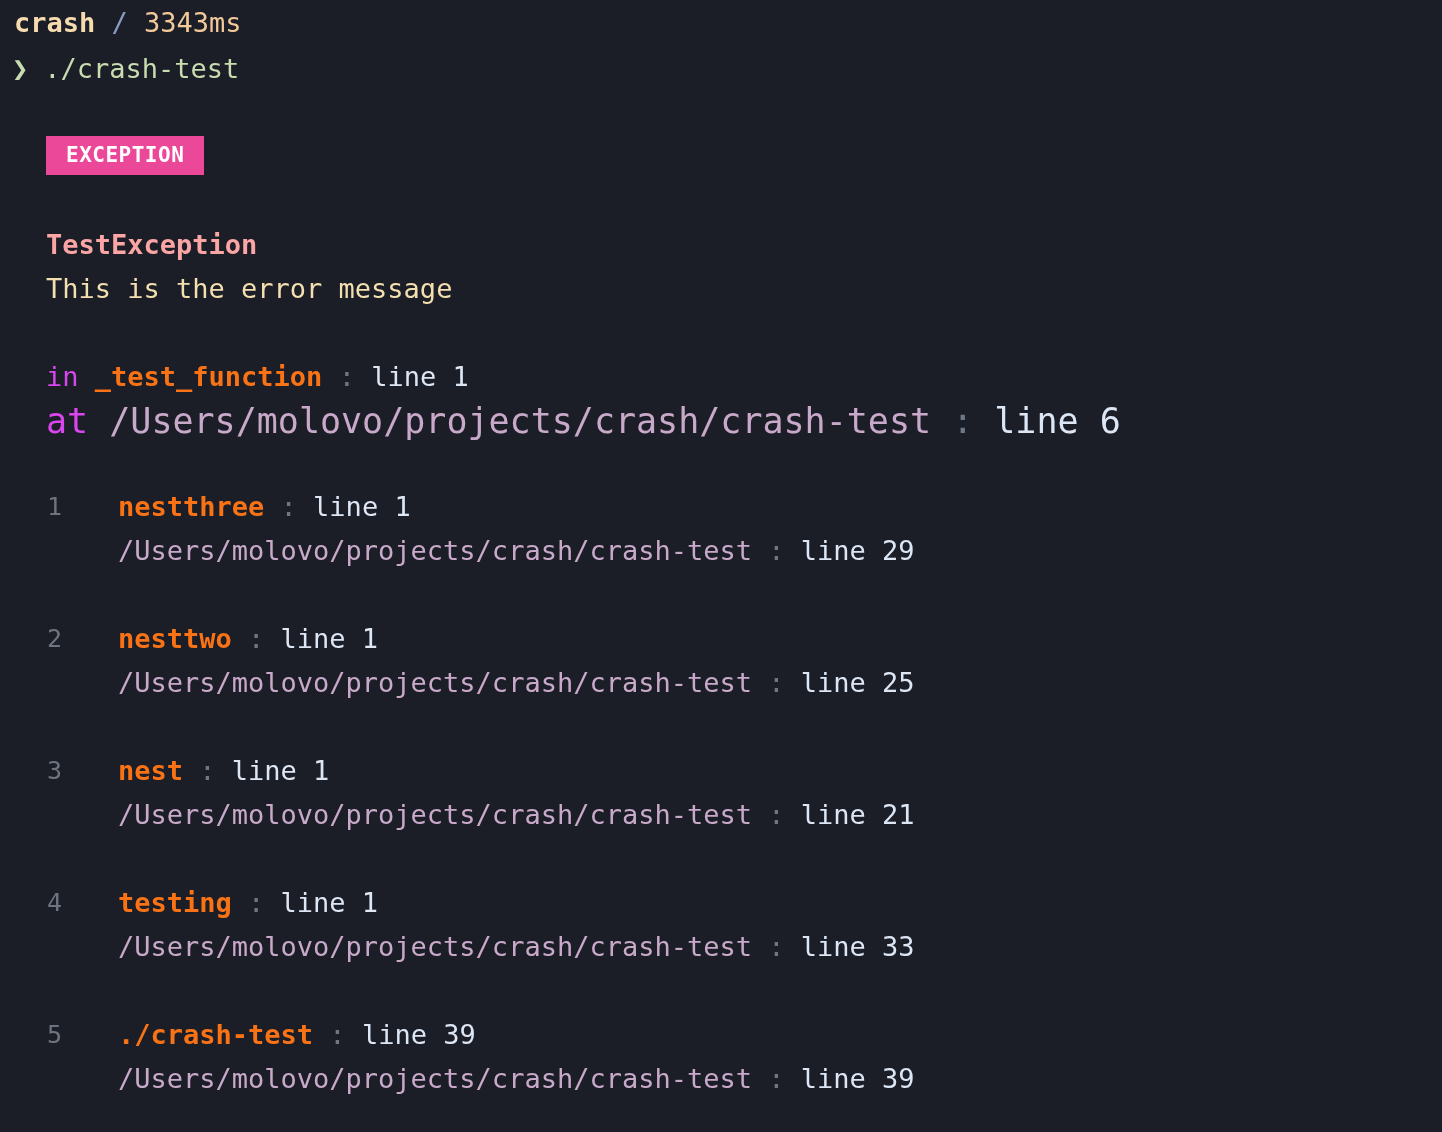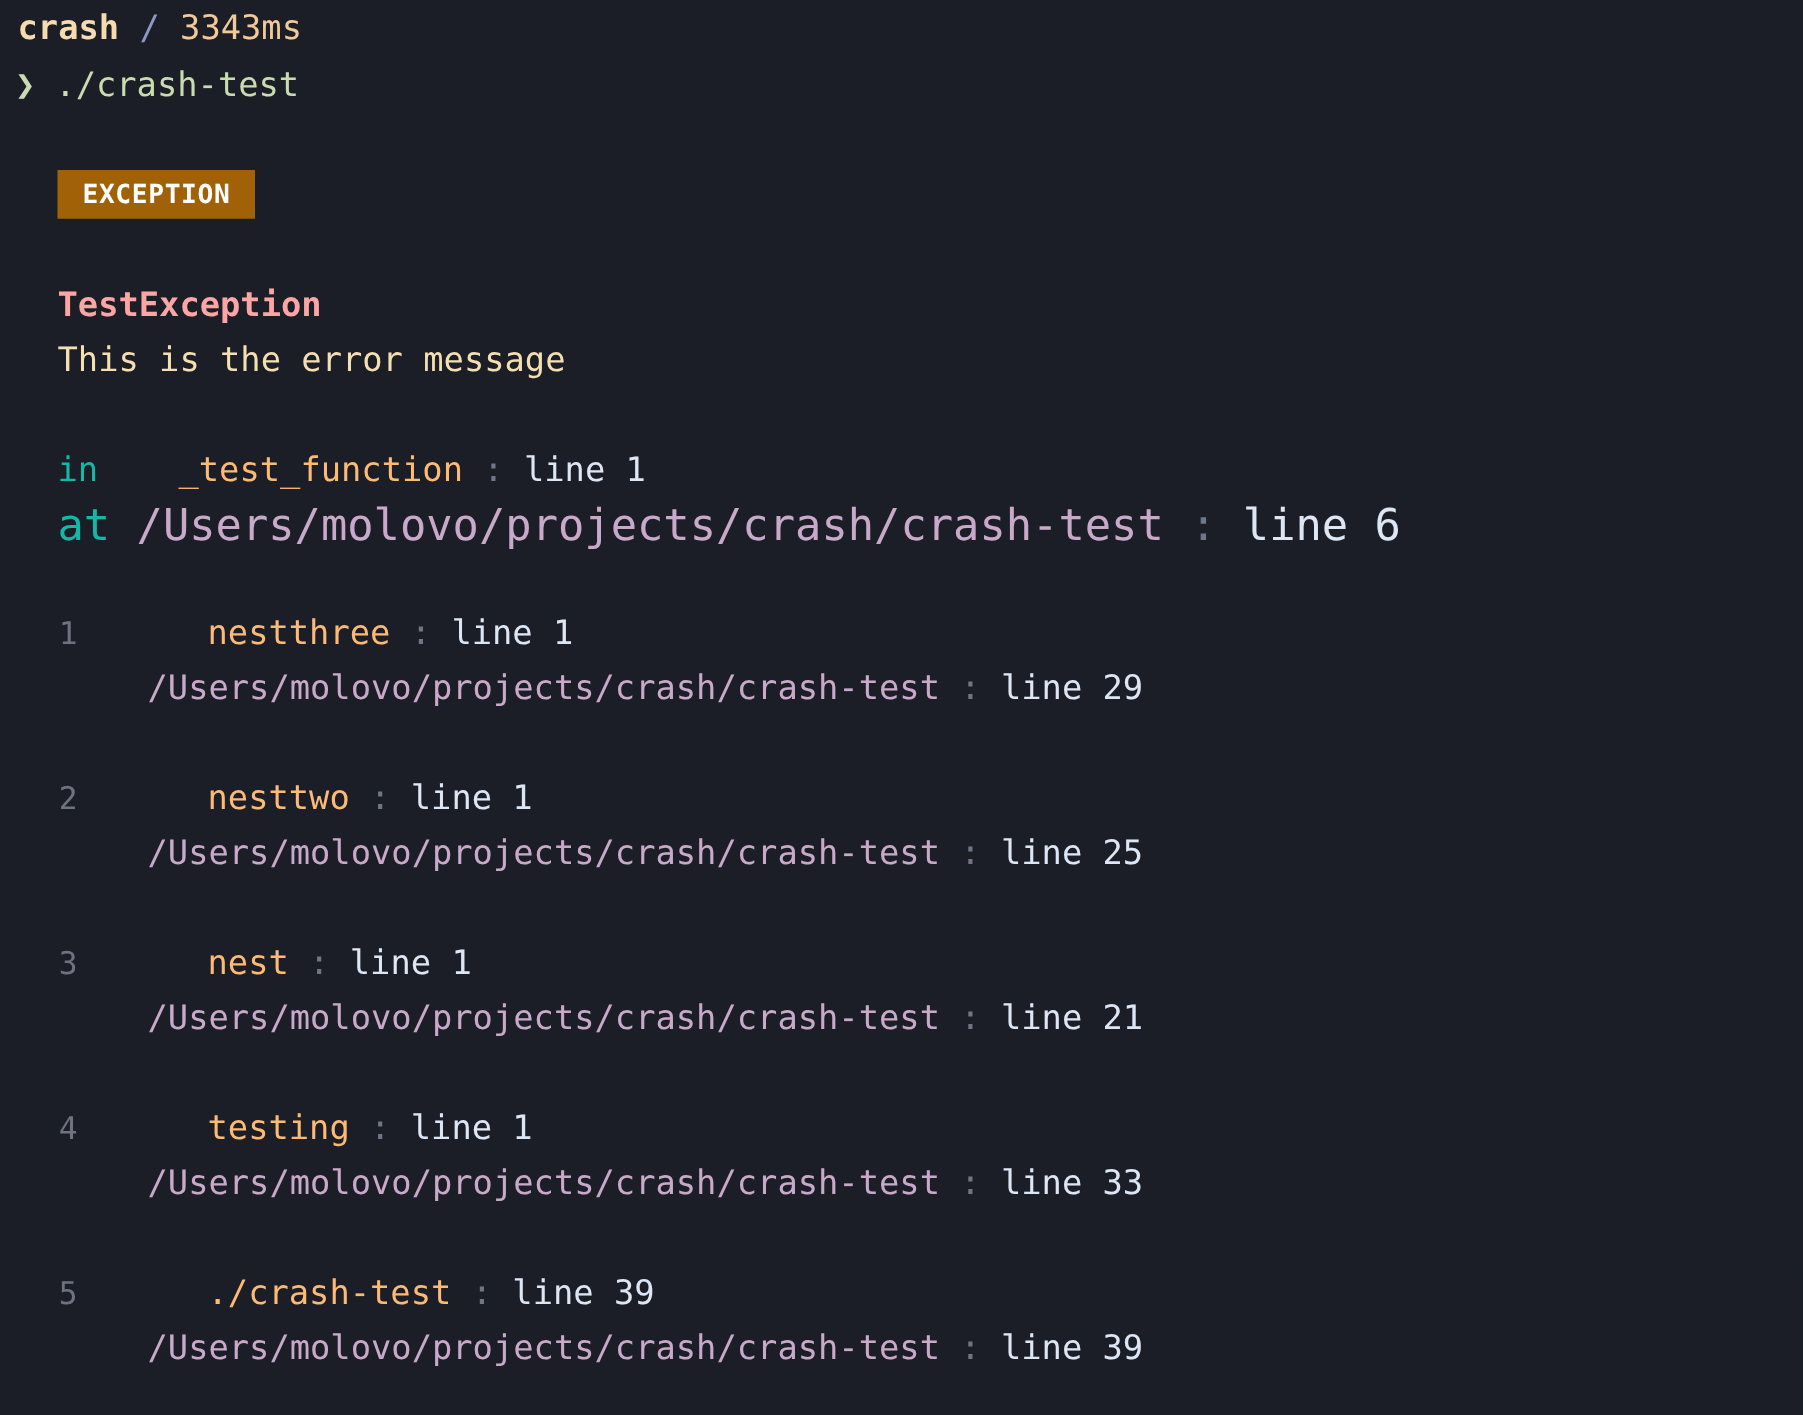--- a/index.html
+++ b/index.html
@@ -60,21 +60,21 @@
   }
   .prompt-cmd {
     color: #c8dcb0;
   }
 
   
   .badge {
     position: absolute;
     left: 46px;
     top: 136px;
-    background: #a16207;
+    background: #ec4899;
     color: #ffffff;
     font-weight: bold;
     font-size: 21px;
     letter-spacing: 0.5px;
     padding: 8px 20px 9px 20px;
     line-height: 22px;
     box-sizing: border-box;
   }
 
   
@@ -109,22 +109,22 @@
   }
   .origin-at {
     position: absolute;
     left: 46px;
     top: 404px;
     font-size: 35px;
     line-height: 34px;
     white-space: pre;
   }
 
-  .kw      { color: #14b8a6; }
-  .fnname  { color: #fdba74; font-weight: normal; margin-left: 48px; }
+  .kw      { color: #d946ef; }
+  .fnname  { color: #f97316; font-weight: bold; }
   .colon   { color: #6f7685; }
   .lineno  { color: #dde6f5; }
   .path    { color: #c9a9c9; }
 
   
   .frames {
     position: absolute;
     left: 0;
     top: 490px;
     width: 1442px;

